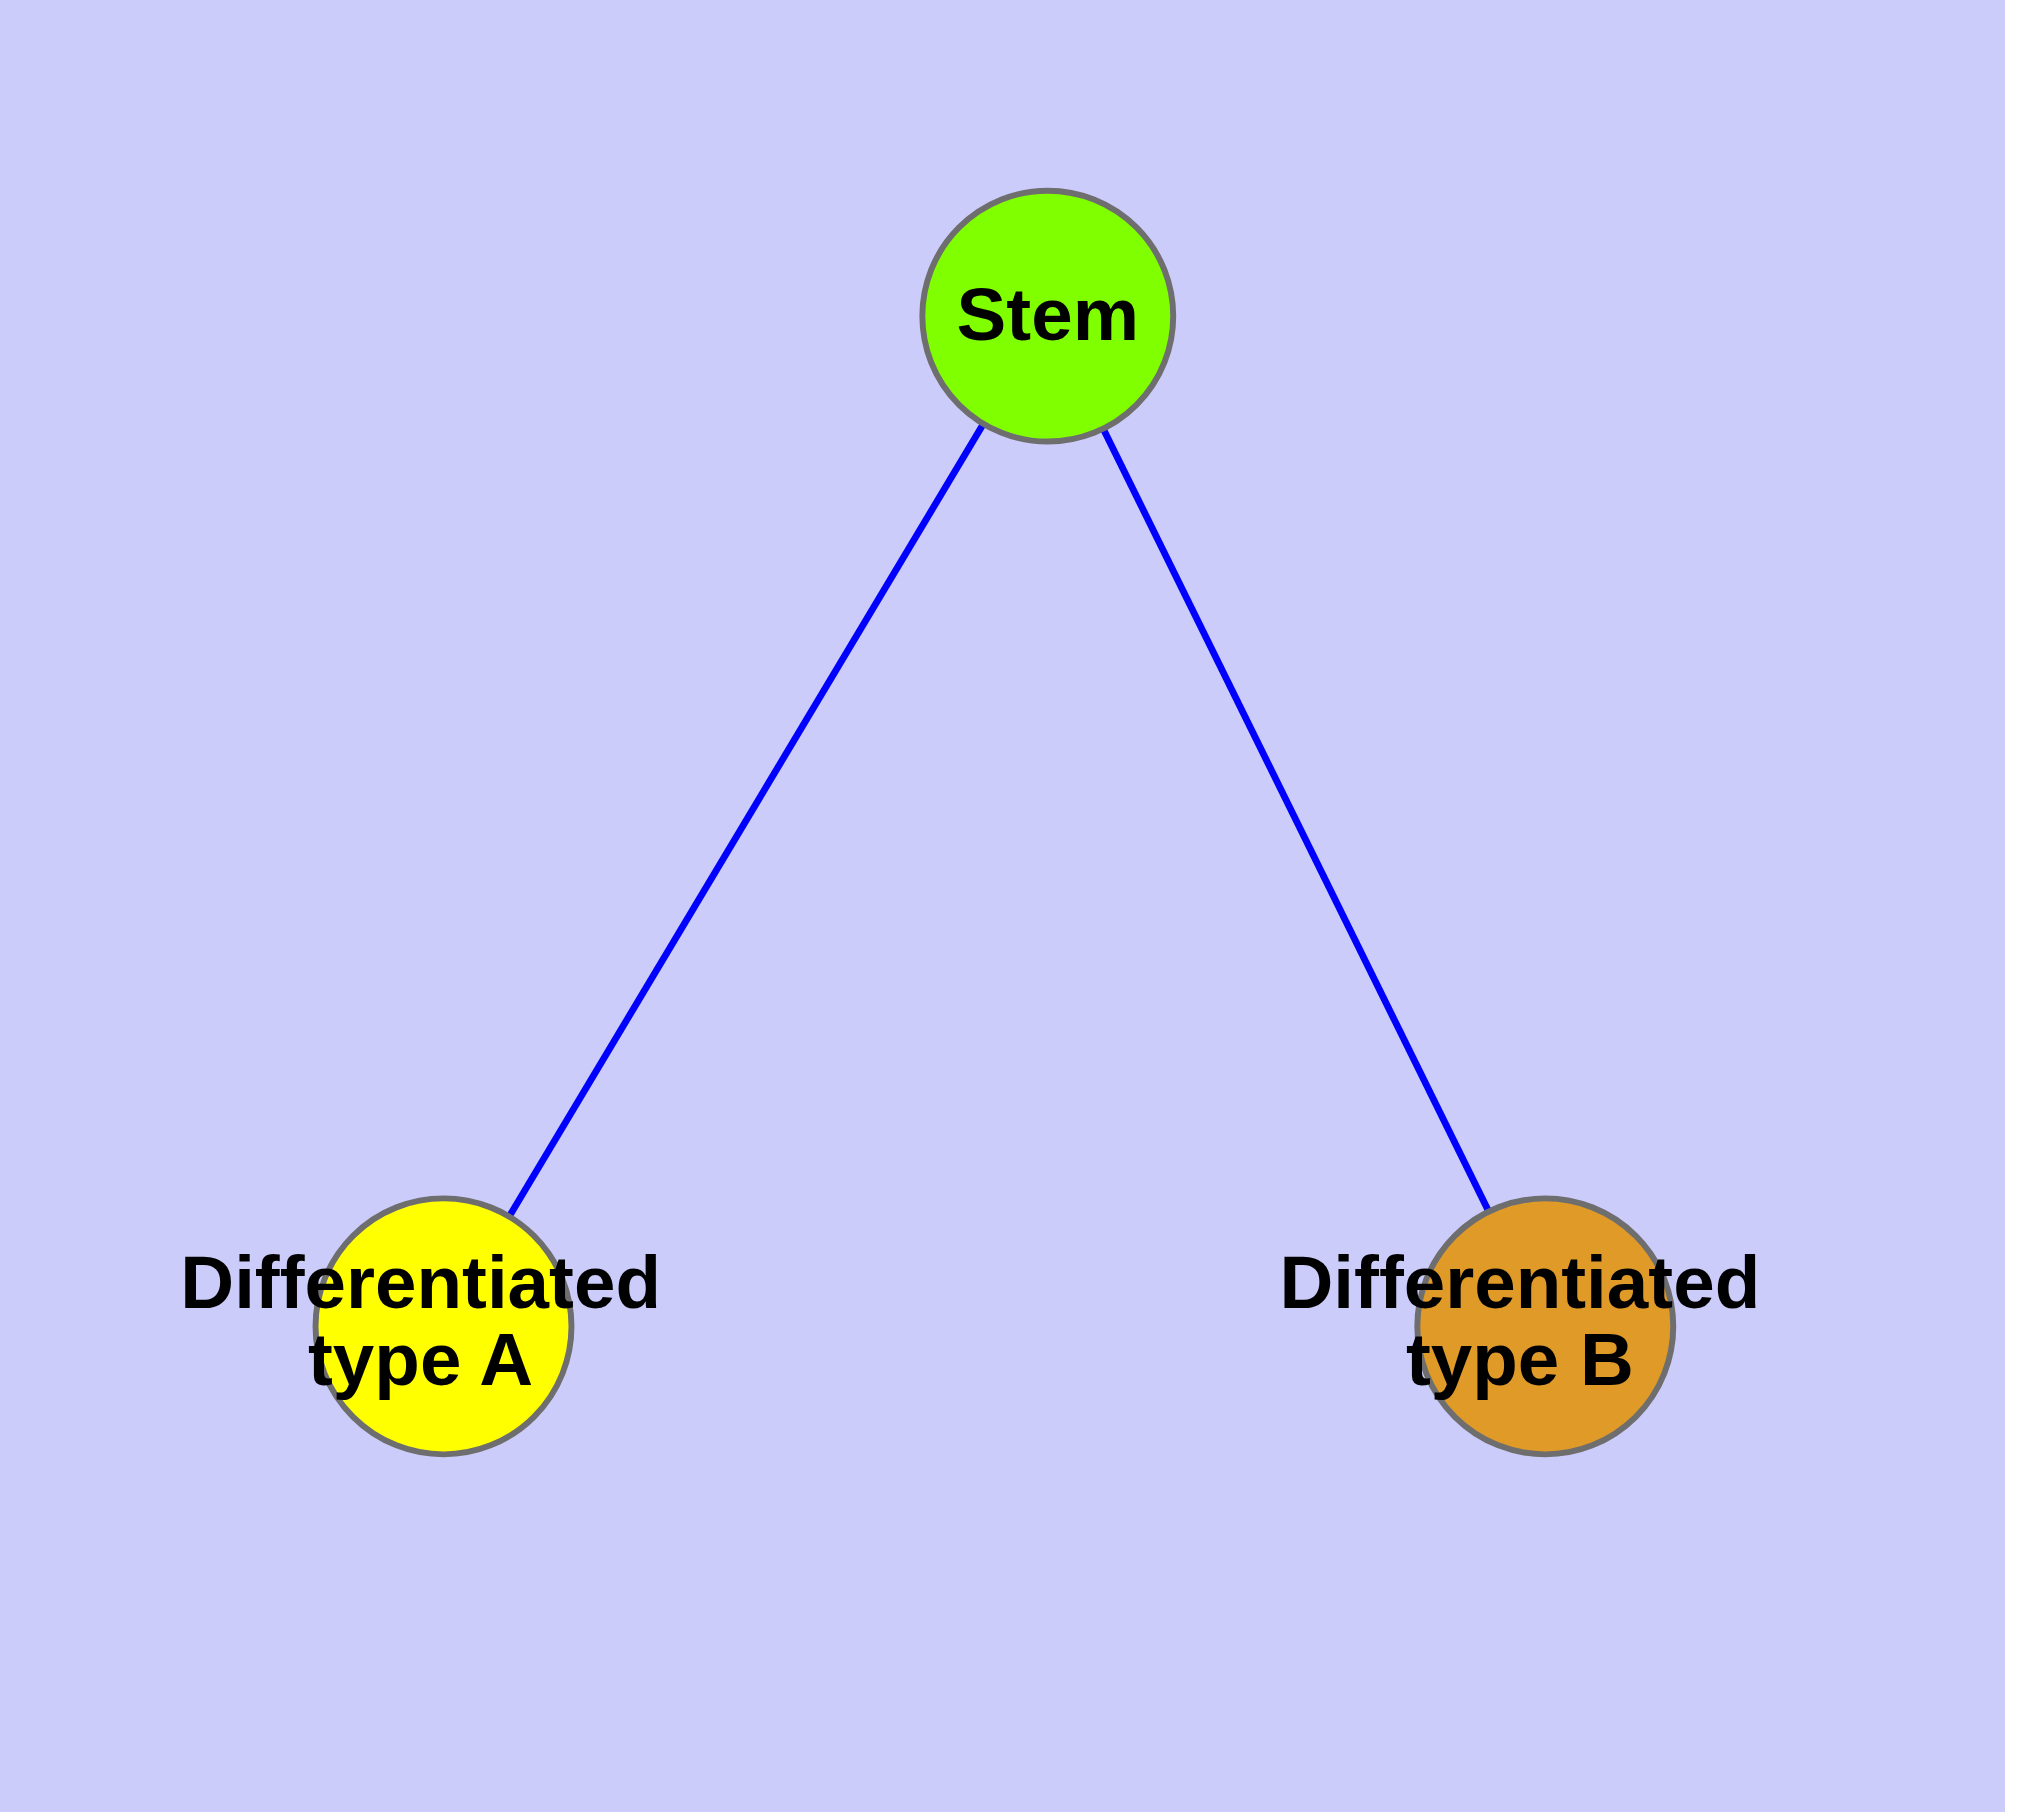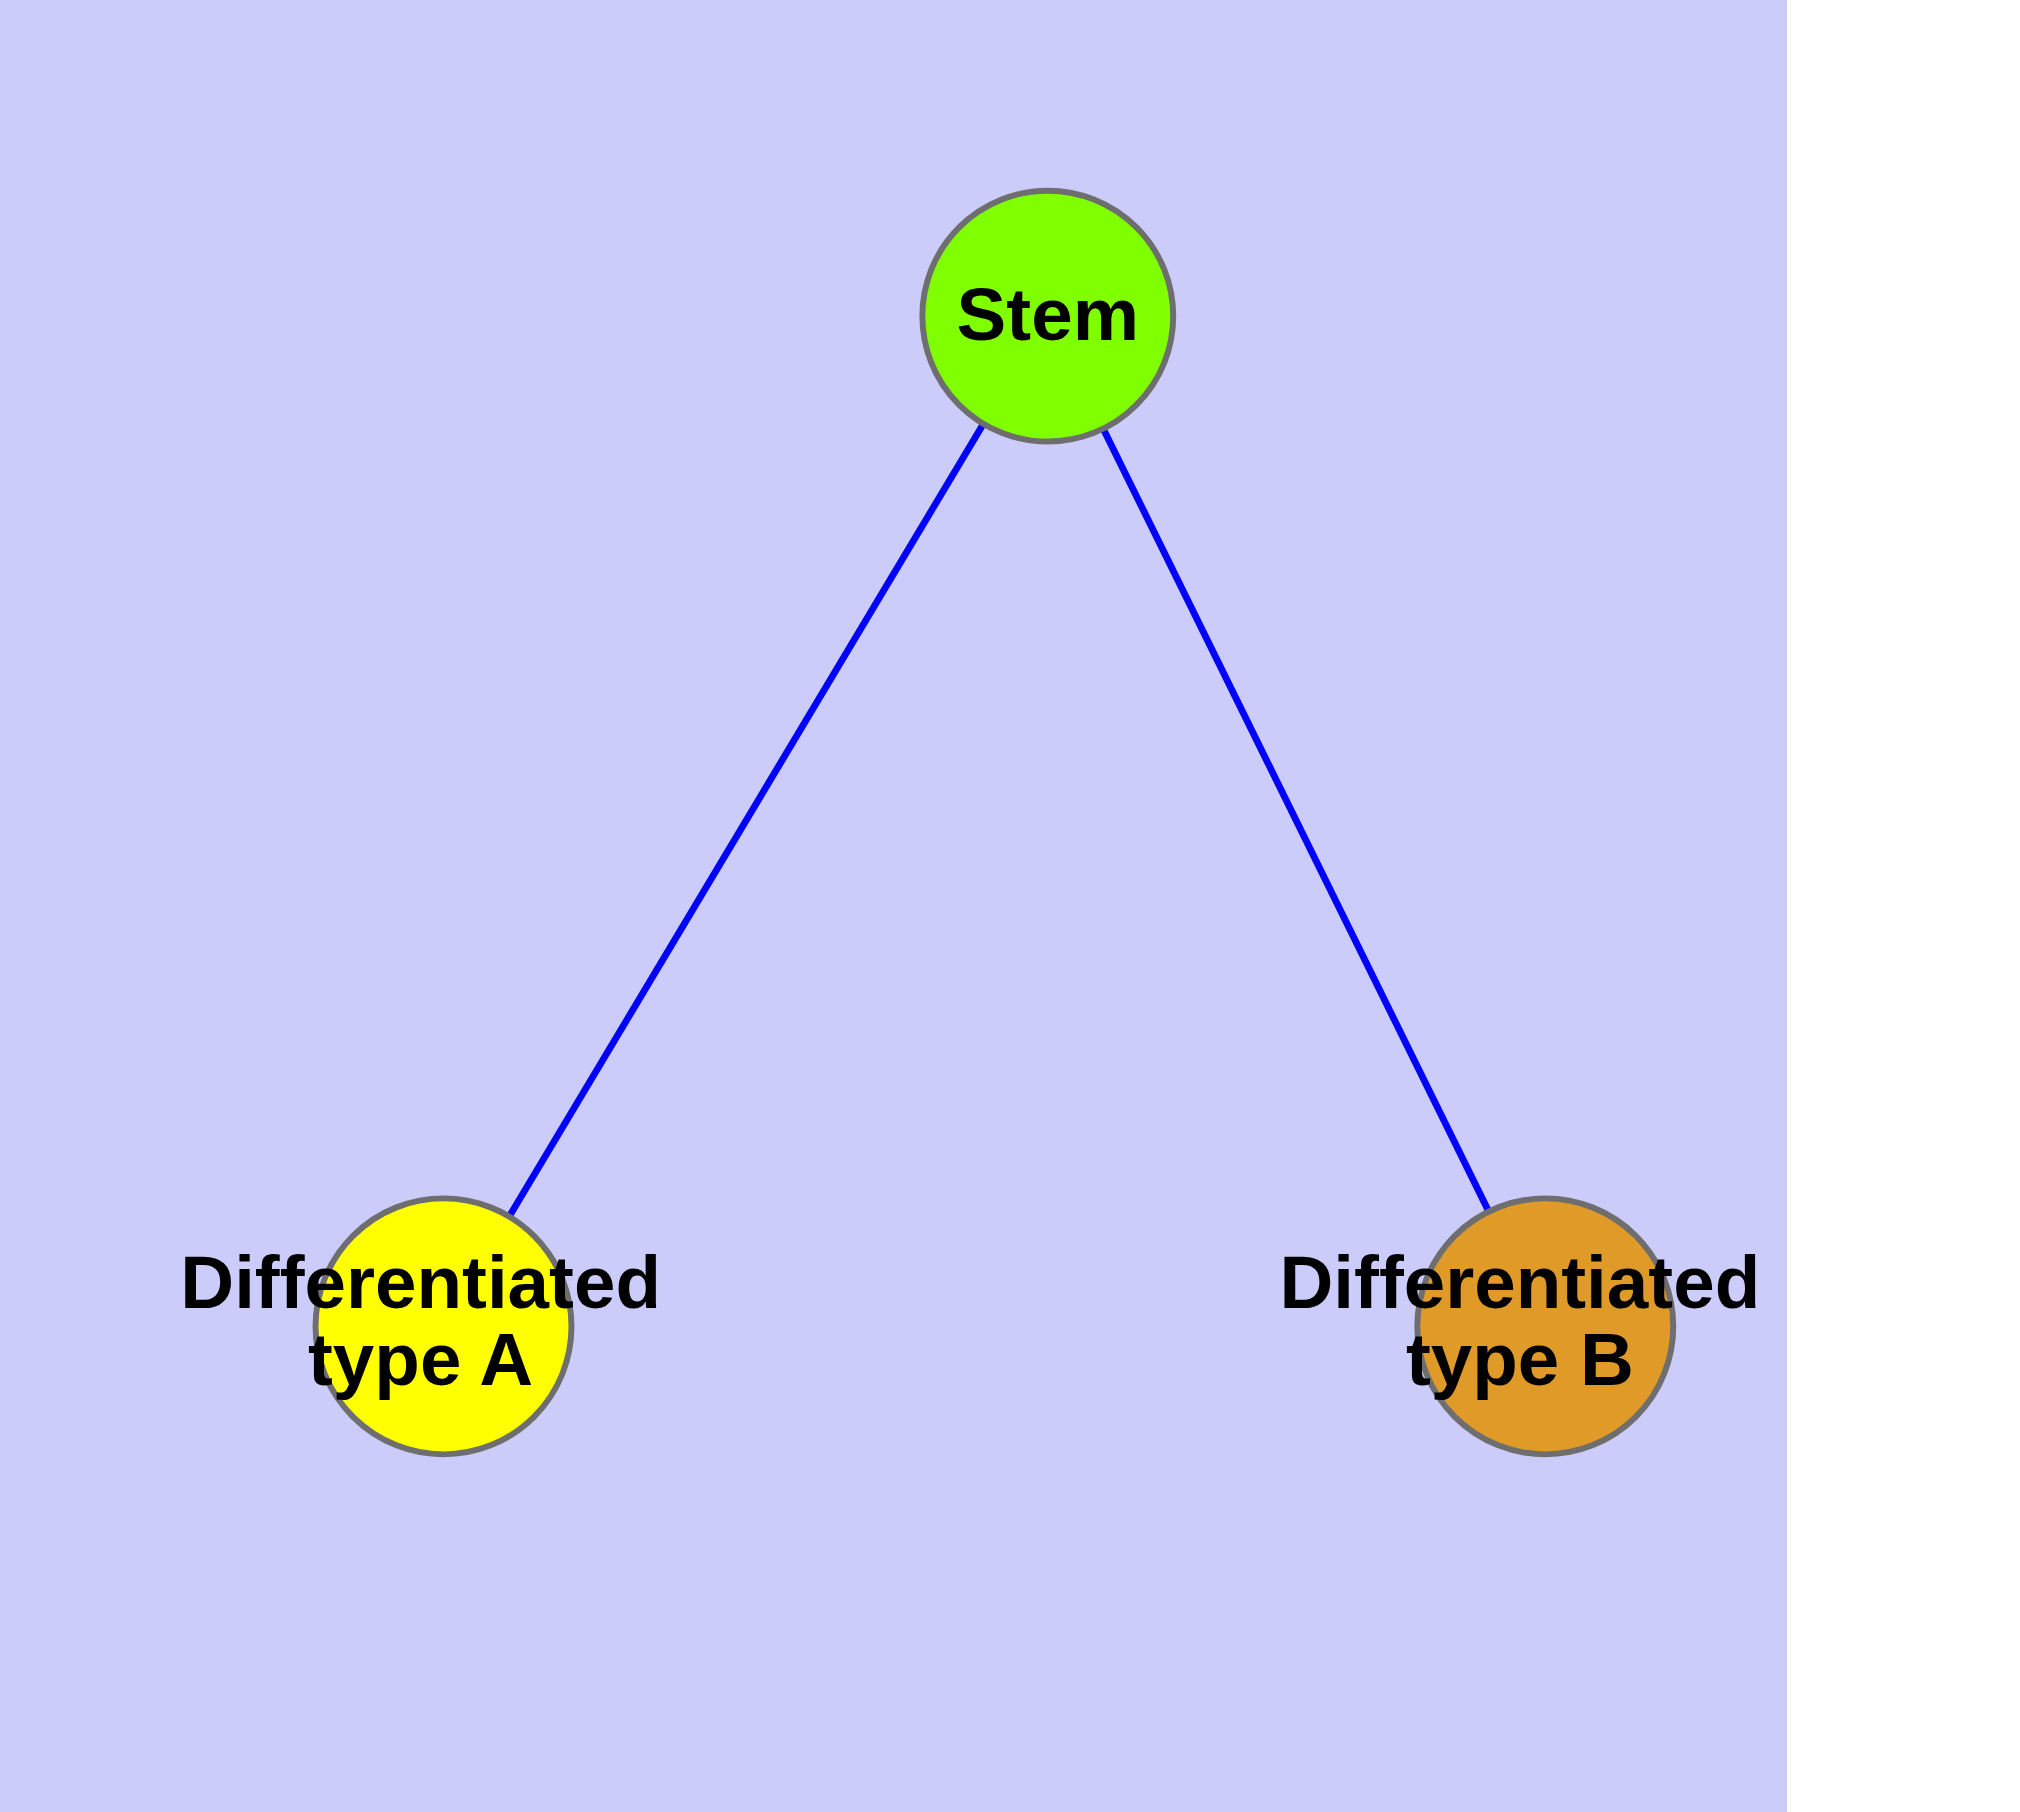--- a/index.html
+++ b/index.html
@@ -33,21 +33,21 @@
     fill: #000000;
     font-family: "Liberation Sans", "DejaVu Sans", sans-serif;
     dominant-baseline: middle;
     text-anchor: middle;
     white-space: pre;
   }
 </style>
 </head>
 <body>
 
-<div id="canvas" style="width: 1787px; height: 1812px;">
+<div id="canvas" style="width: 2005px; height: 1812px;">
   <div id="graph-bg" style="background: rgb(204, 204, 251); width: 2021px; height: 1812px;"></div>
   <svg id="graph-svg" viewBox="0 0 2384 2138" style="width: 2021px; height: 1812px;">
     <g id="edge-layer">
         <line x1="1159.0004037581778" y1="501.72863775631424" x2="601.5395881666586" y2="1433.6967894885595" stroke="#0000ff" stroke-width="8" stroke-linecap="butt"></line>
         <line x1="1302.2679811684595" y1="507.56802990256153" x2="1755.4066592081713" y2="1427.7406094993871" stroke="#0000ff" stroke-width="8" stroke-linecap="butt"></line>
       </g>
     <g id="node-layer">
         <circle cx="1236" cy="373" r="148" fill="#80ff00" stroke="#6e6e6e" stroke-width="7"></circle>
         <circle cx="523" cy="1565" r="151" fill="#ffff00" stroke="#6e6e6e" stroke-width="7"></circle>
         <circle cx="1823" cy="1565" r="151" fill="#e09a28" stroke="#6e6e6e" stroke-width="7"></circle>

